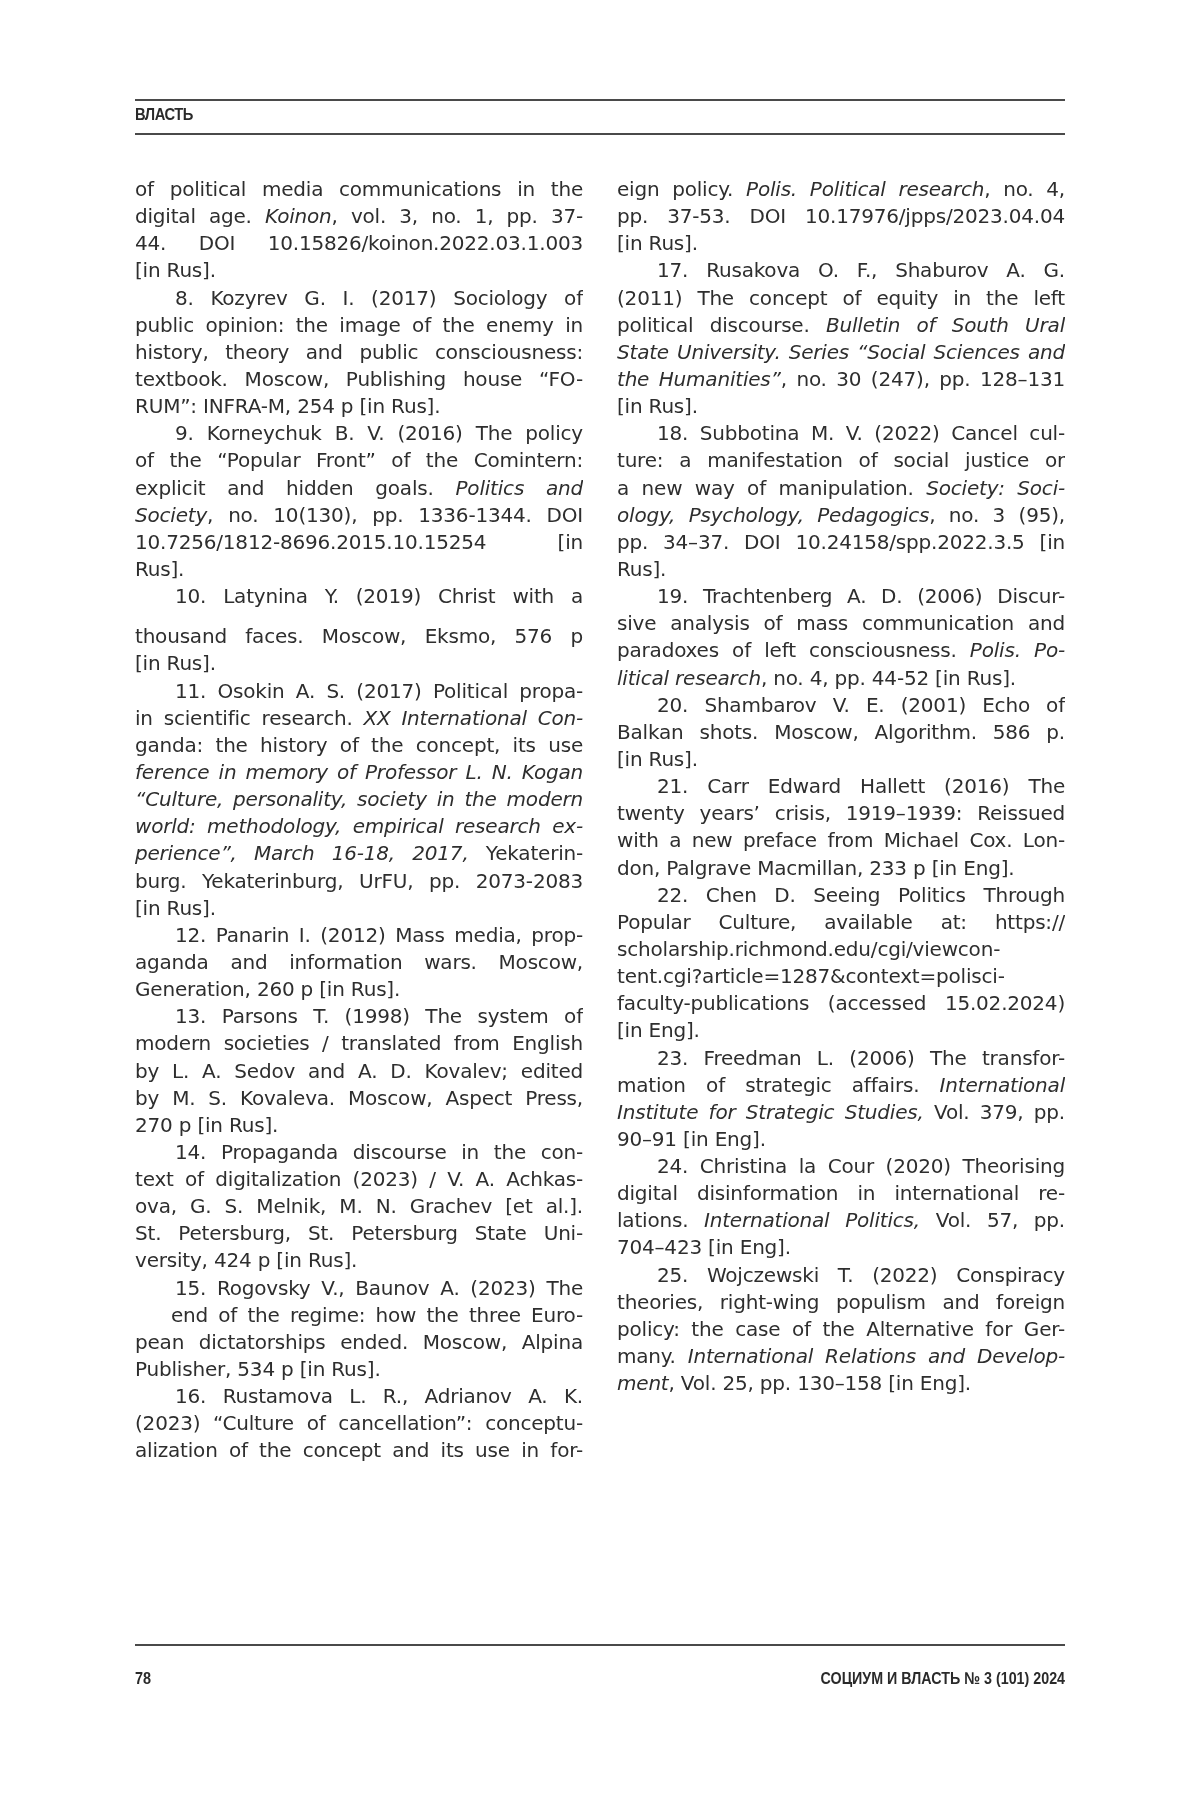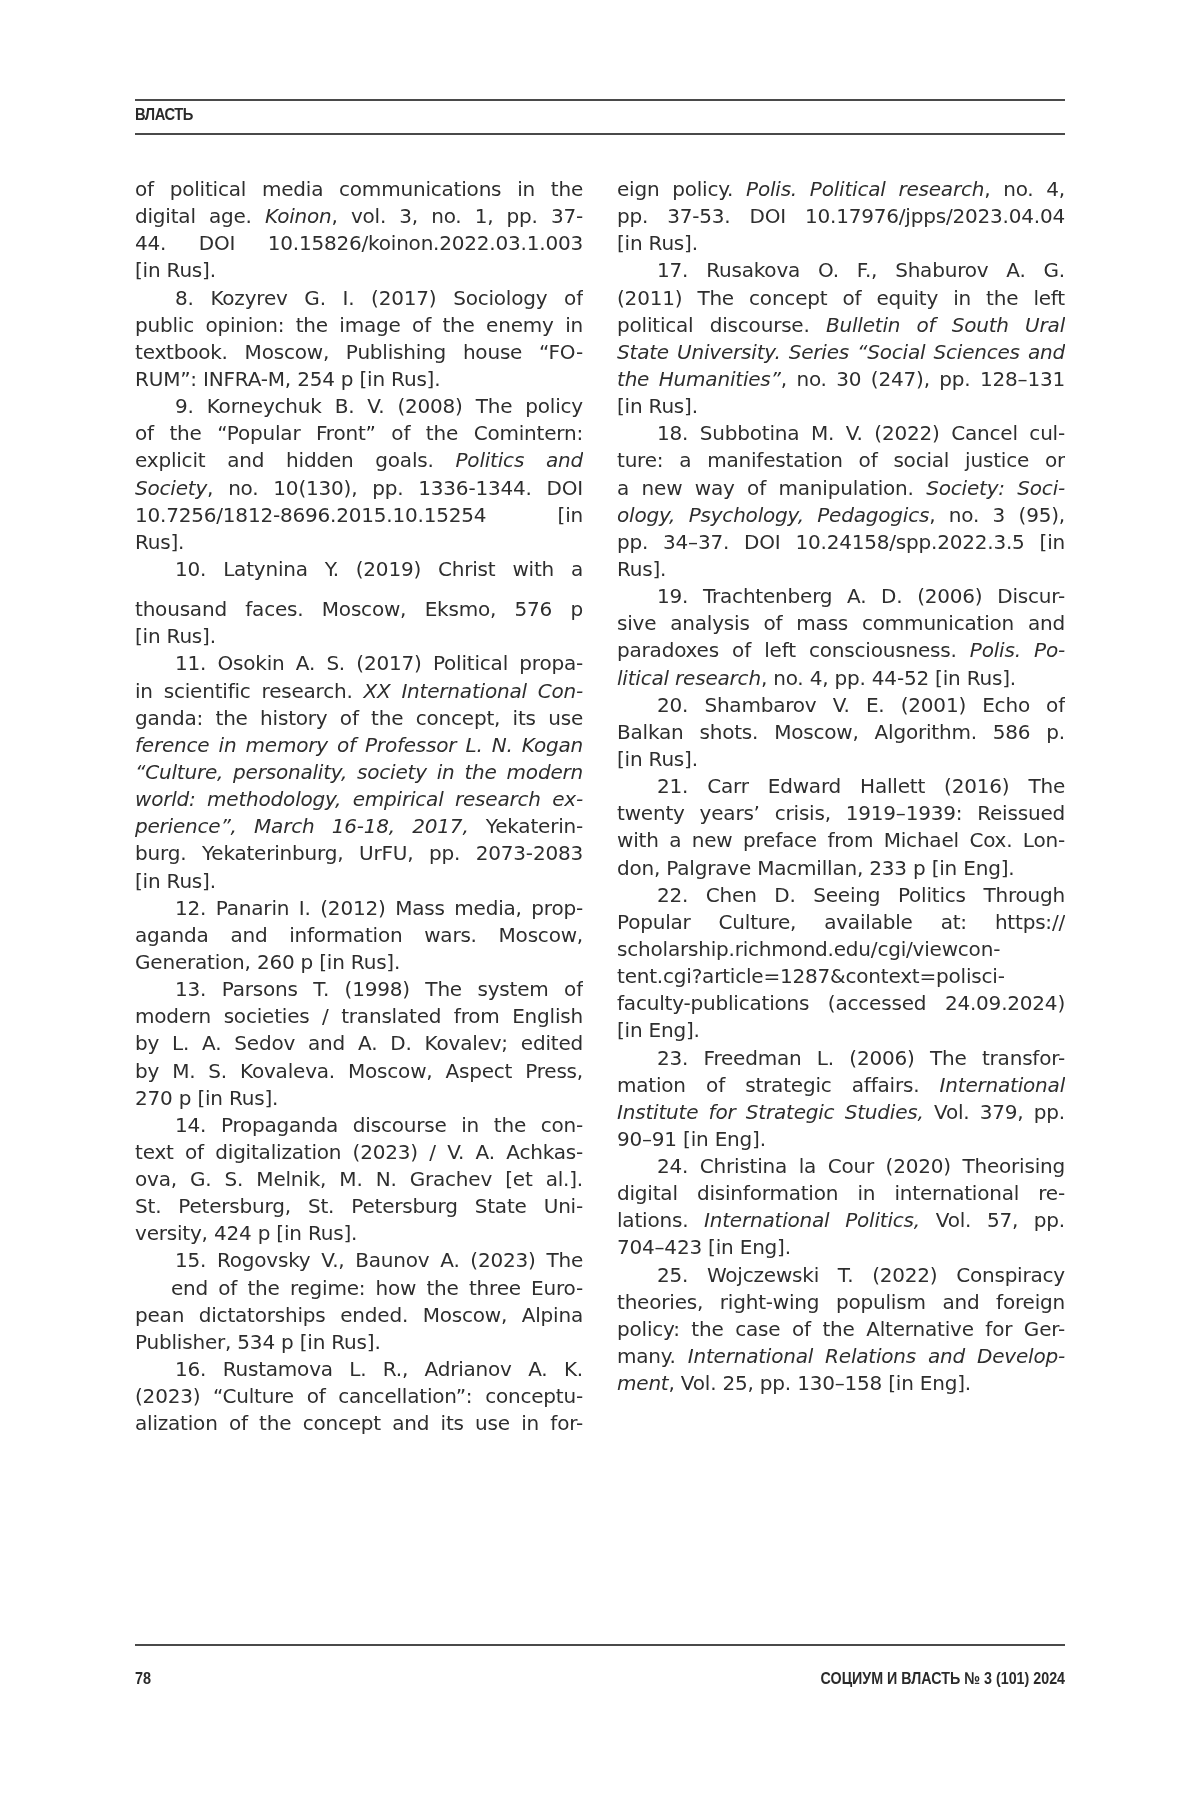--- a/index.html
+++ b/index.html
@@ -27,23 +27,24 @@
 <div class="running-head">ВЛАСТЬ</div>
 <div class="rule" id="rule-head"></div>
 
 <div class="col" id="col-left">
     <div class="line" style="white-space: normal; overflow: hidden;"><span class="seg">of political media communications in the</span></div>
     <div class="line" style="white-space: normal; overflow: hidden;"><span class="seg">digital age. </span><span class="seg it">Koinon</span><span class="seg">, vol. 3, no. 1, pp. 37-</span></div>
     <div class="line" style="white-space: normal; overflow: hidden;"><span class="seg">44. DOI 10.15826/koinon.2022.03.1.003</span></div>
     <div class="line last" style="white-space: nowrap;"><span class="seg">[in Rus].</span></div>
     <div class="line indent" style="white-space: normal; overflow: hidden;"><span class="seg">8. Kozyrev G. I. (2017) Sociology of</span></div>
     <div class="line" style="white-space: normal; overflow: hidden;"><span class="seg">public opinion: the image of the enemy in</span></div>
+    <div class="line" style="white-space: normal; overflow: hidden;"><span class="seg">history, theory and public consciousness:</span></div>
     <div class="line" style="white-space: normal; overflow: hidden;"><span class="seg">textbook. Moscow, Publishing house “FO-</span></div>
     <div class="line last" style="white-space: nowrap;"><span class="seg">RUM”: INFRA-M, 254 p [in Rus].</span></div>
-    <div class="line indent" style="white-space: normal; overflow: hidden;"><span class="seg">9. Korneychuk B. V. (2008) The policy</span></div>
+    <div class="line indent" style="white-space: normal; overflow: hidden;"><span class="seg">9. Korneychuk B. V. (2016) The policy</span></div>
     <div class="line" style="white-space: normal; overflow: hidden;"><span class="seg">of the “Popular Front” of the Comintern:</span></div>
     <div class="line" style="white-space: normal; overflow: hidden;"><span class="seg">explicit and hidden goals. </span><span class="seg it">Politics and</span></div>
     <div class="line" style="white-space: normal; overflow: hidden;"><span class="seg it">Society</span><span class="seg">, no. 10(130), pp. 1336-1344. DOI</span></div>
     <div class="line" style="white-space: normal; overflow: hidden;"><span class="seg">10.7256/1812-8696.2015.10.15254 [in</span></div>
     <div class="line last" style="white-space: nowrap;"><span class="seg">Rus].</span></div>
     <div class="line indent" style="white-space: normal; overflow: hidden;"><span class="seg">10. Latynina Y. (2019) Christ with a</span></div>
     <div class="line" style="white-space: normal; overflow: hidden; margin-top: 13px;"><span class="seg">thousand faces. Moscow, Eksmo, 576 p</span></div>
     <div class="line last" style="white-space: nowrap;"><span class="seg">[in Rus].</span></div>
     <div class="line indent" style="white-space: normal; overflow: hidden;"><span class="seg">11. Osokin A. S. (2017) Political propa-</span></div>
     <div class="line" style="white-space: normal; overflow: hidden;"><span class="seg">in scientific research. </span><span class="seg it">XX International Con-</span></div>
@@ -99,21 +100,21 @@
     <div class="line" style="white-space: normal; overflow: hidden;"><span class="seg">Balkan shots. Moscow, Algorithm. 586 p.</span></div>
     <div class="line last" style="white-space: nowrap;"><span class="seg">[in Rus].</span></div>
     <div class="line indent" style="white-space: normal; overflow: hidden;"><span class="seg">21. Carr Edward Hallett (2016) The</span></div>
     <div class="line" style="white-space: normal; overflow: hidden;"><span class="seg">twenty years’ crisis, 1919–1939: Reissued</span></div>
     <div class="line" style="white-space: normal; overflow: hidden;"><span class="seg">with a new preface from Michael Cox. Lon-</span></div>
     <div class="line last" style="white-space: nowrap;"><span class="seg">don, Palgrave Macmillan, 233 p [in Eng].</span></div>
     <div class="line indent" style="white-space: normal; overflow: hidden;"><span class="seg">22. Chen D. Seeing Politics Through</span></div>
     <div class="line" style="white-space: normal; overflow: hidden;"><span class="seg">Popular Culture, available at: https://</span></div>
     <div class="line" style="white-space: normal; overflow: hidden;"><span class="seg">scholarship.richmond.edu/cgi/viewcon-</span></div>
     <div class="line" style="white-space: normal; overflow: hidden;"><span class="seg">tent.cgi?article=1287&amp;context=polisci-</span></div>
-    <div class="line" style="white-space: normal; overflow: hidden;"><span class="seg">faculty-publications (accessed 24.09.2024)</span></div>
+    <div class="line" style="white-space: normal; overflow: hidden;"><span class="seg">faculty-publications (accessed 15.02.2024)</span></div>
     <div class="line last" style="white-space: nowrap;"><span class="seg">[in Eng].</span></div>
     <div class="line indent" style="white-space: normal; overflow: hidden;"><span class="seg">23. Freedman L. (2006) The transfor-</span></div>
     <div class="line" style="white-space: normal; overflow: hidden;"><span class="seg">mation of strategic affairs. </span><span class="seg it">International</span></div>
     <div class="line" style="white-space: normal; overflow: hidden;"><span class="seg it">Institute for Strategic Studies,</span><span class="seg"> Vol. 379, pp.</span></div>
     <div class="line last" style="white-space: nowrap;"><span class="seg">90–91 [in Eng].</span></div>
     <div class="line indent" style="white-space: normal; overflow: hidden;"><span class="seg">24. Christina la Cour (2020) Theorising</span></div>
     <div class="line" style="white-space: normal; overflow: hidden;"><span class="seg">digital disinformation in international re-</span></div>
     <div class="line" style="white-space: normal; letter-spacing: -0.2px; overflow: hidden;"><span class="seg">lations. </span><span class="seg it">International Politics,</span><span class="seg"> Vol. 57, pp.</span></div>
     <div class="line last" style="white-space: nowrap;"><span class="seg">704–423 [in Eng].</span></div>
     <div class="line indent" style="white-space: normal; overflow: hidden;"><span class="seg">25. Wojczewski T. (2022) Conspiracy</span></div>

